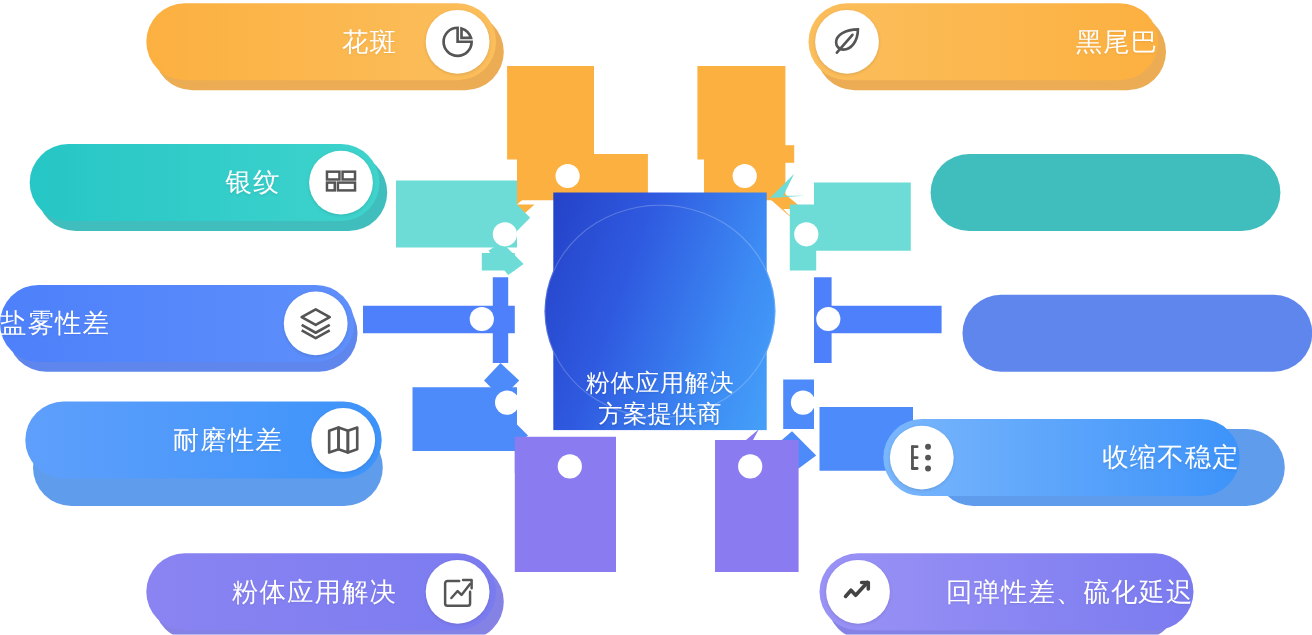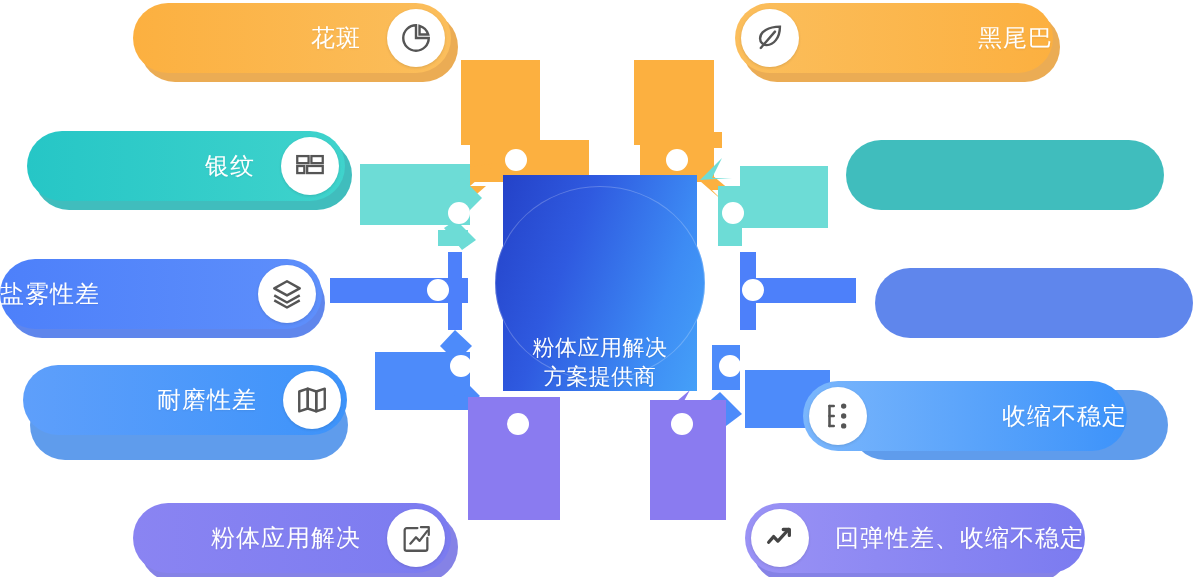--- a/index.html
+++ b/index.html
@@ -245,16 +245,16 @@
   </div>
 
   <div class="pill-shadow" style="left:752px;top:512px;width:318px;background:#6A66E0;"></div>
   <div class="pill right" id="p-r5" style="left:745px;top:503px;width:340px;background:linear-gradient(90deg,#9A92F5,#7B7BF0);">
     <span class="badge">
       <svg width="34" height="34" viewBox="0 0 24 24" fill="none" stroke="#444" stroke-width="2.3" stroke-linecap="round" stroke-linejoin="round">
         <path d="M4 15l3.5-4 3 3.2L18 6"></path>
         <path d="M14.3 6H18.6v4.2"></path>
       </svg>
     </span>
-    <span class="label">回弹性差、收缩不稳定</span>
+    <span class="label">回弹性差、硫化延迟</span>
   </div>
 
 </div>
 
 </body></html>

